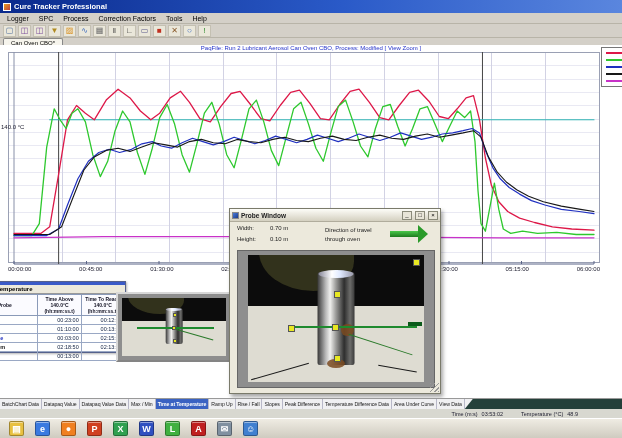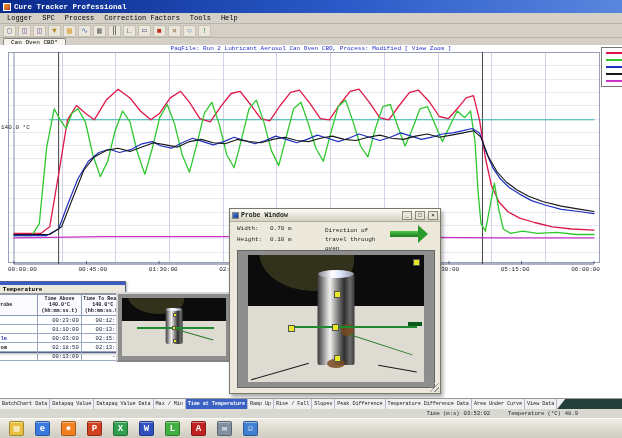--- a/index.html
+++ b/index.html
@@ -1,18 +1,18 @@
 <!DOCTYPE html>
 <html><head>
 <meta charset="utf-8">
 <style>
   *{box-sizing:border-box;margin:0;padding:0}
   html,body{background:#666}
   #screen{position:relative;width:622px;height:438px;overflow:hidden;
-    font-family:Liberation Mono, monospace;font-size:7px;color:#000;background:#d4d0c8}
+    font-family:Liberation Sans, sans-serif;font-size:7px;color:#000;background:#d4d0c8}
 
   
   .titlebar{position:absolute;left:0;top:0;width:622px;height:13px;
     background:linear-gradient(90deg,#0a2a8c,#2a5ac8 55%,#5a86de);display:flex;align-items:center;gap:3px;padding:0 3px}
   .titlebar .title-text{color:#fff;font-weight:bold;font-size:7.5px}
   .app-icon{width:8px;height:8px;background:linear-gradient(135deg,#e8a020,#c04040);border:1px solid #fff}
   .menubar{position:absolute;left:0;top:13px;width:622px;height:11px;display:flex;align-items:center;
     background:#d4d0c8;border-bottom:1px solid #b8b4a8;padding-left:2px}
   .menu-item{padding:0 5px;line-height:11px;cursor:default}
   .toolbar{position:absolute;left:0;top:24px;width:622px;height:14px;display:flex;align-items:center;gap:2px;

